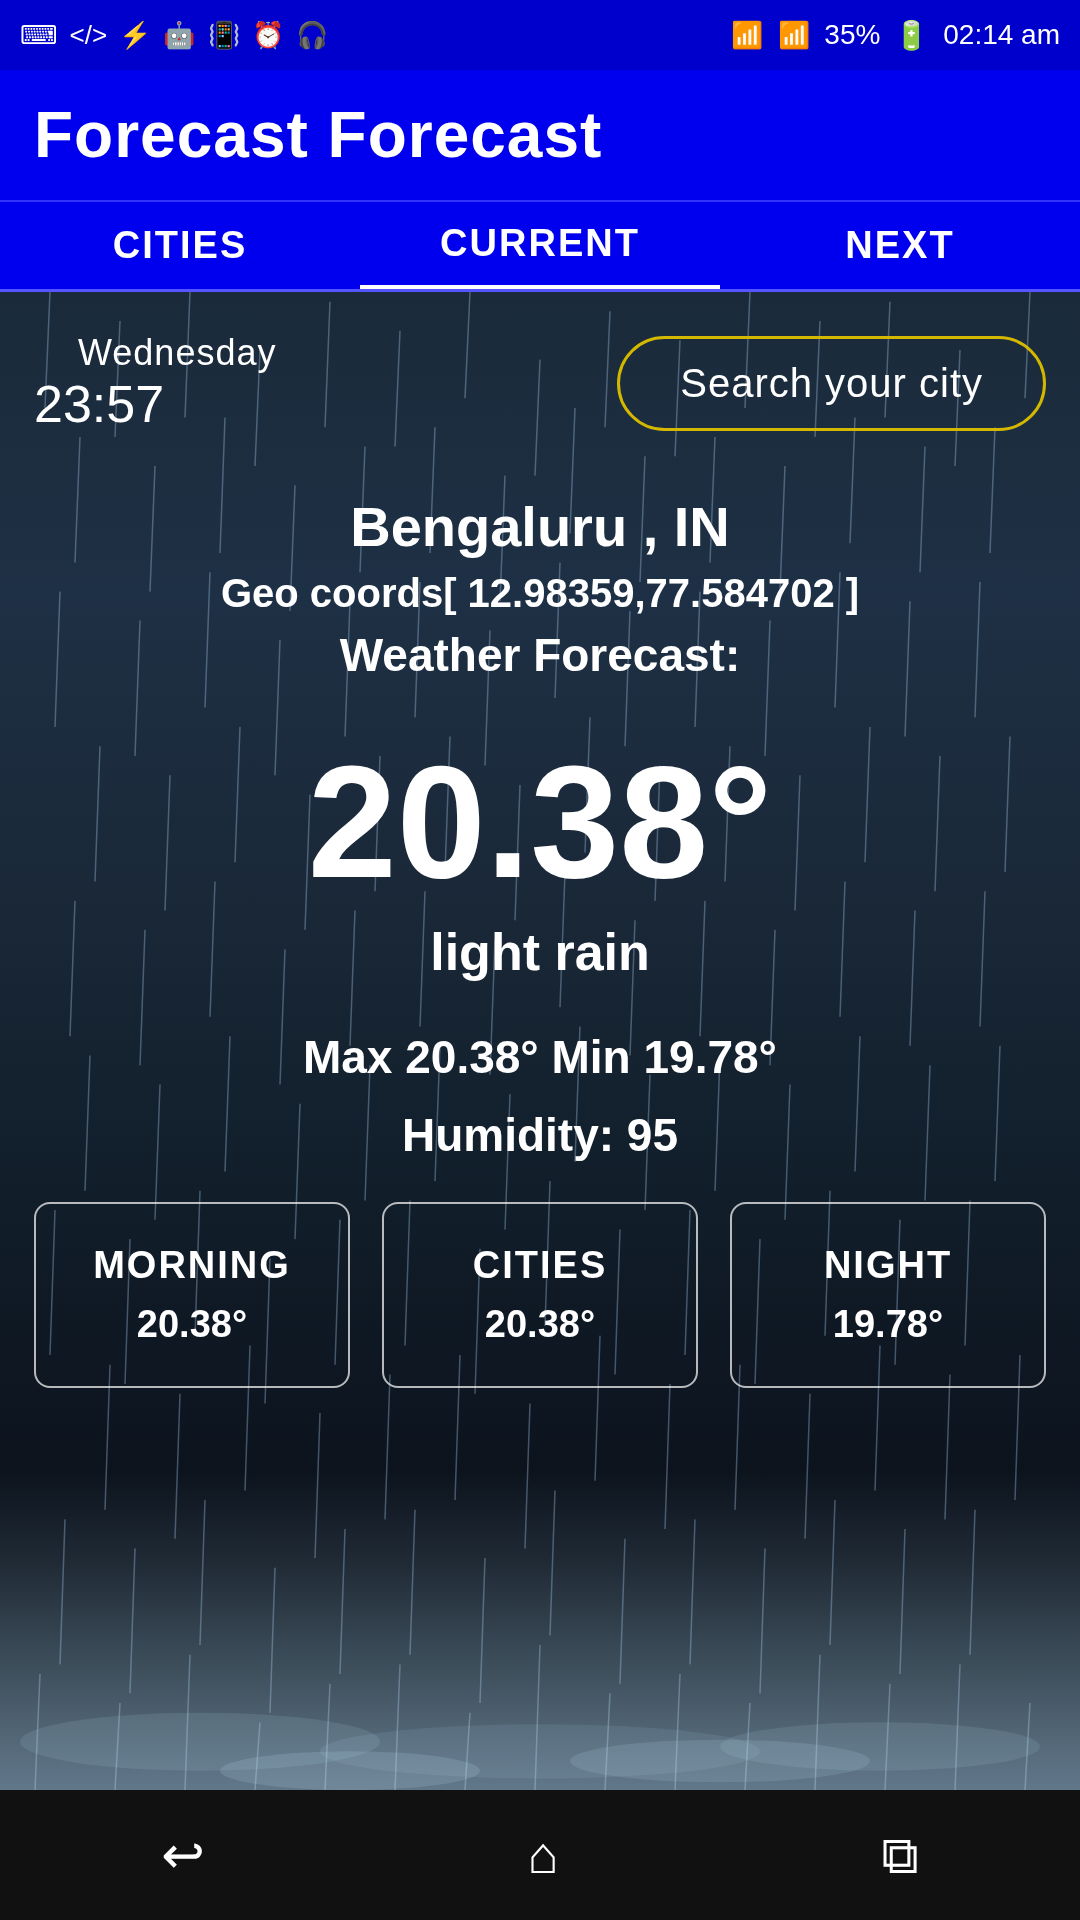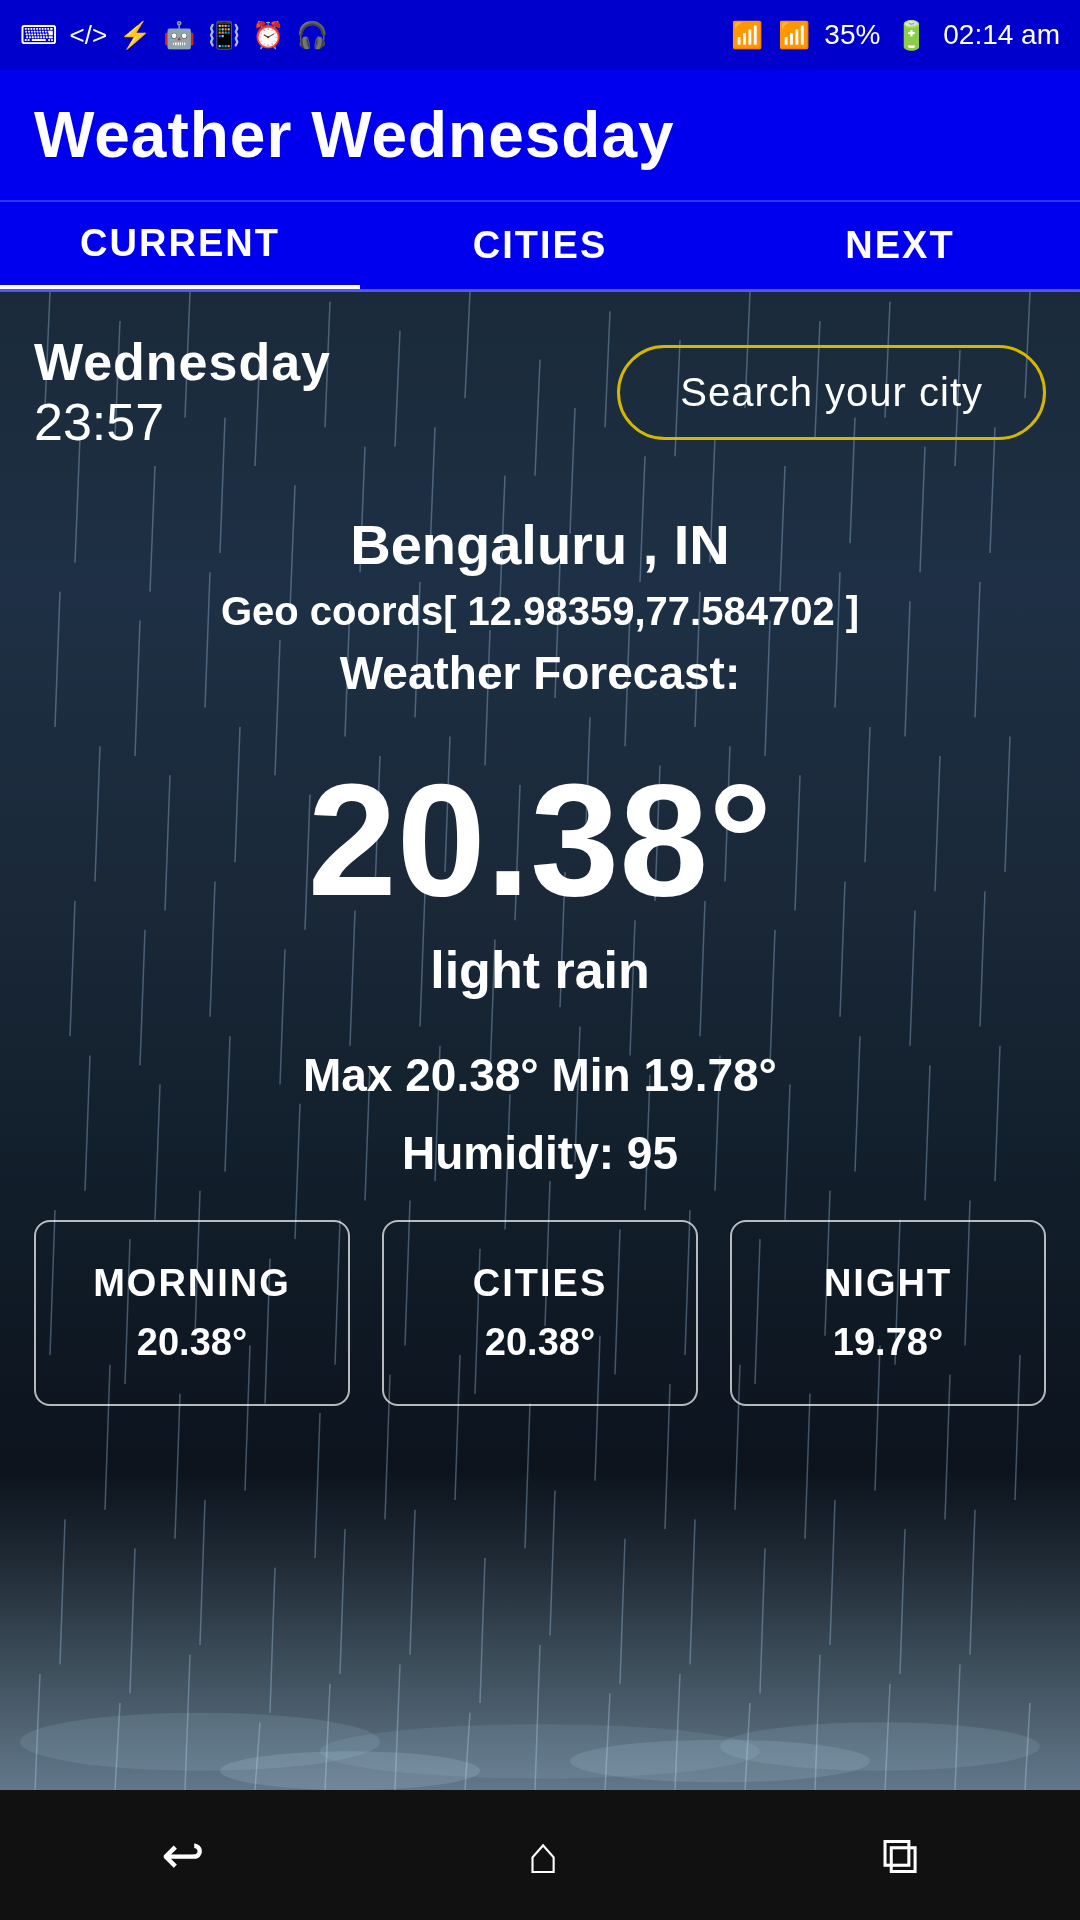--- a/index.html
+++ b/index.html
@@ -134,23 +134,24 @@
     #top-row {
       display: flex;
       justify-content: space-between;
       align-items: center;
       margin-bottom: 60px;
     }
     #datetime-block {
       color: white;
     }
     #day-label {
-      font-size: 52px;
-      font-weight: 700;
+      font-size: 36px;
+      font-weight: 400;
       letter-spacing: 1px;
+      margin-left: 44px;
     }
     #time-label {
       font-size: 52px;
       font-weight: 300;
     }
 
     #search-btn {
       border: 3px solid #d4b800;
       border-radius: 50px;
       padding: 22px 60px;
@@ -283,29 +284,29 @@
   <div class="status-right">
     <span class="status-icon">📶</span>
     <span class="status-icon">📶</span>
     <span>35%</span>
     <span>🔋</span>
     <span>02:14 am</span>
   </div>
 </div>
 
 <div id="app-header">
-  <h1>Weather Wednesday</h1>
+  <h1>Forecast Forecast</h1>
 </div>
 
 <div id="tab-bar">
+  <div class="tab-item">
+    <span>CITIES</span>
+  </div>
   <div class="tab-item active">
     <span>CURRENT</span>
-  </div>
-  <div class="tab-item">
-    <span>CITIES</span>
   </div>
   <div class="tab-item">
     <span>NEXT</span>
   </div>
 </div>
 
 <div id="main-content">
 
   <div id="rain-bg">
     <svg id="streak-canvas" viewBox="0 0 1080 1550" preserveAspectRatio="none">

